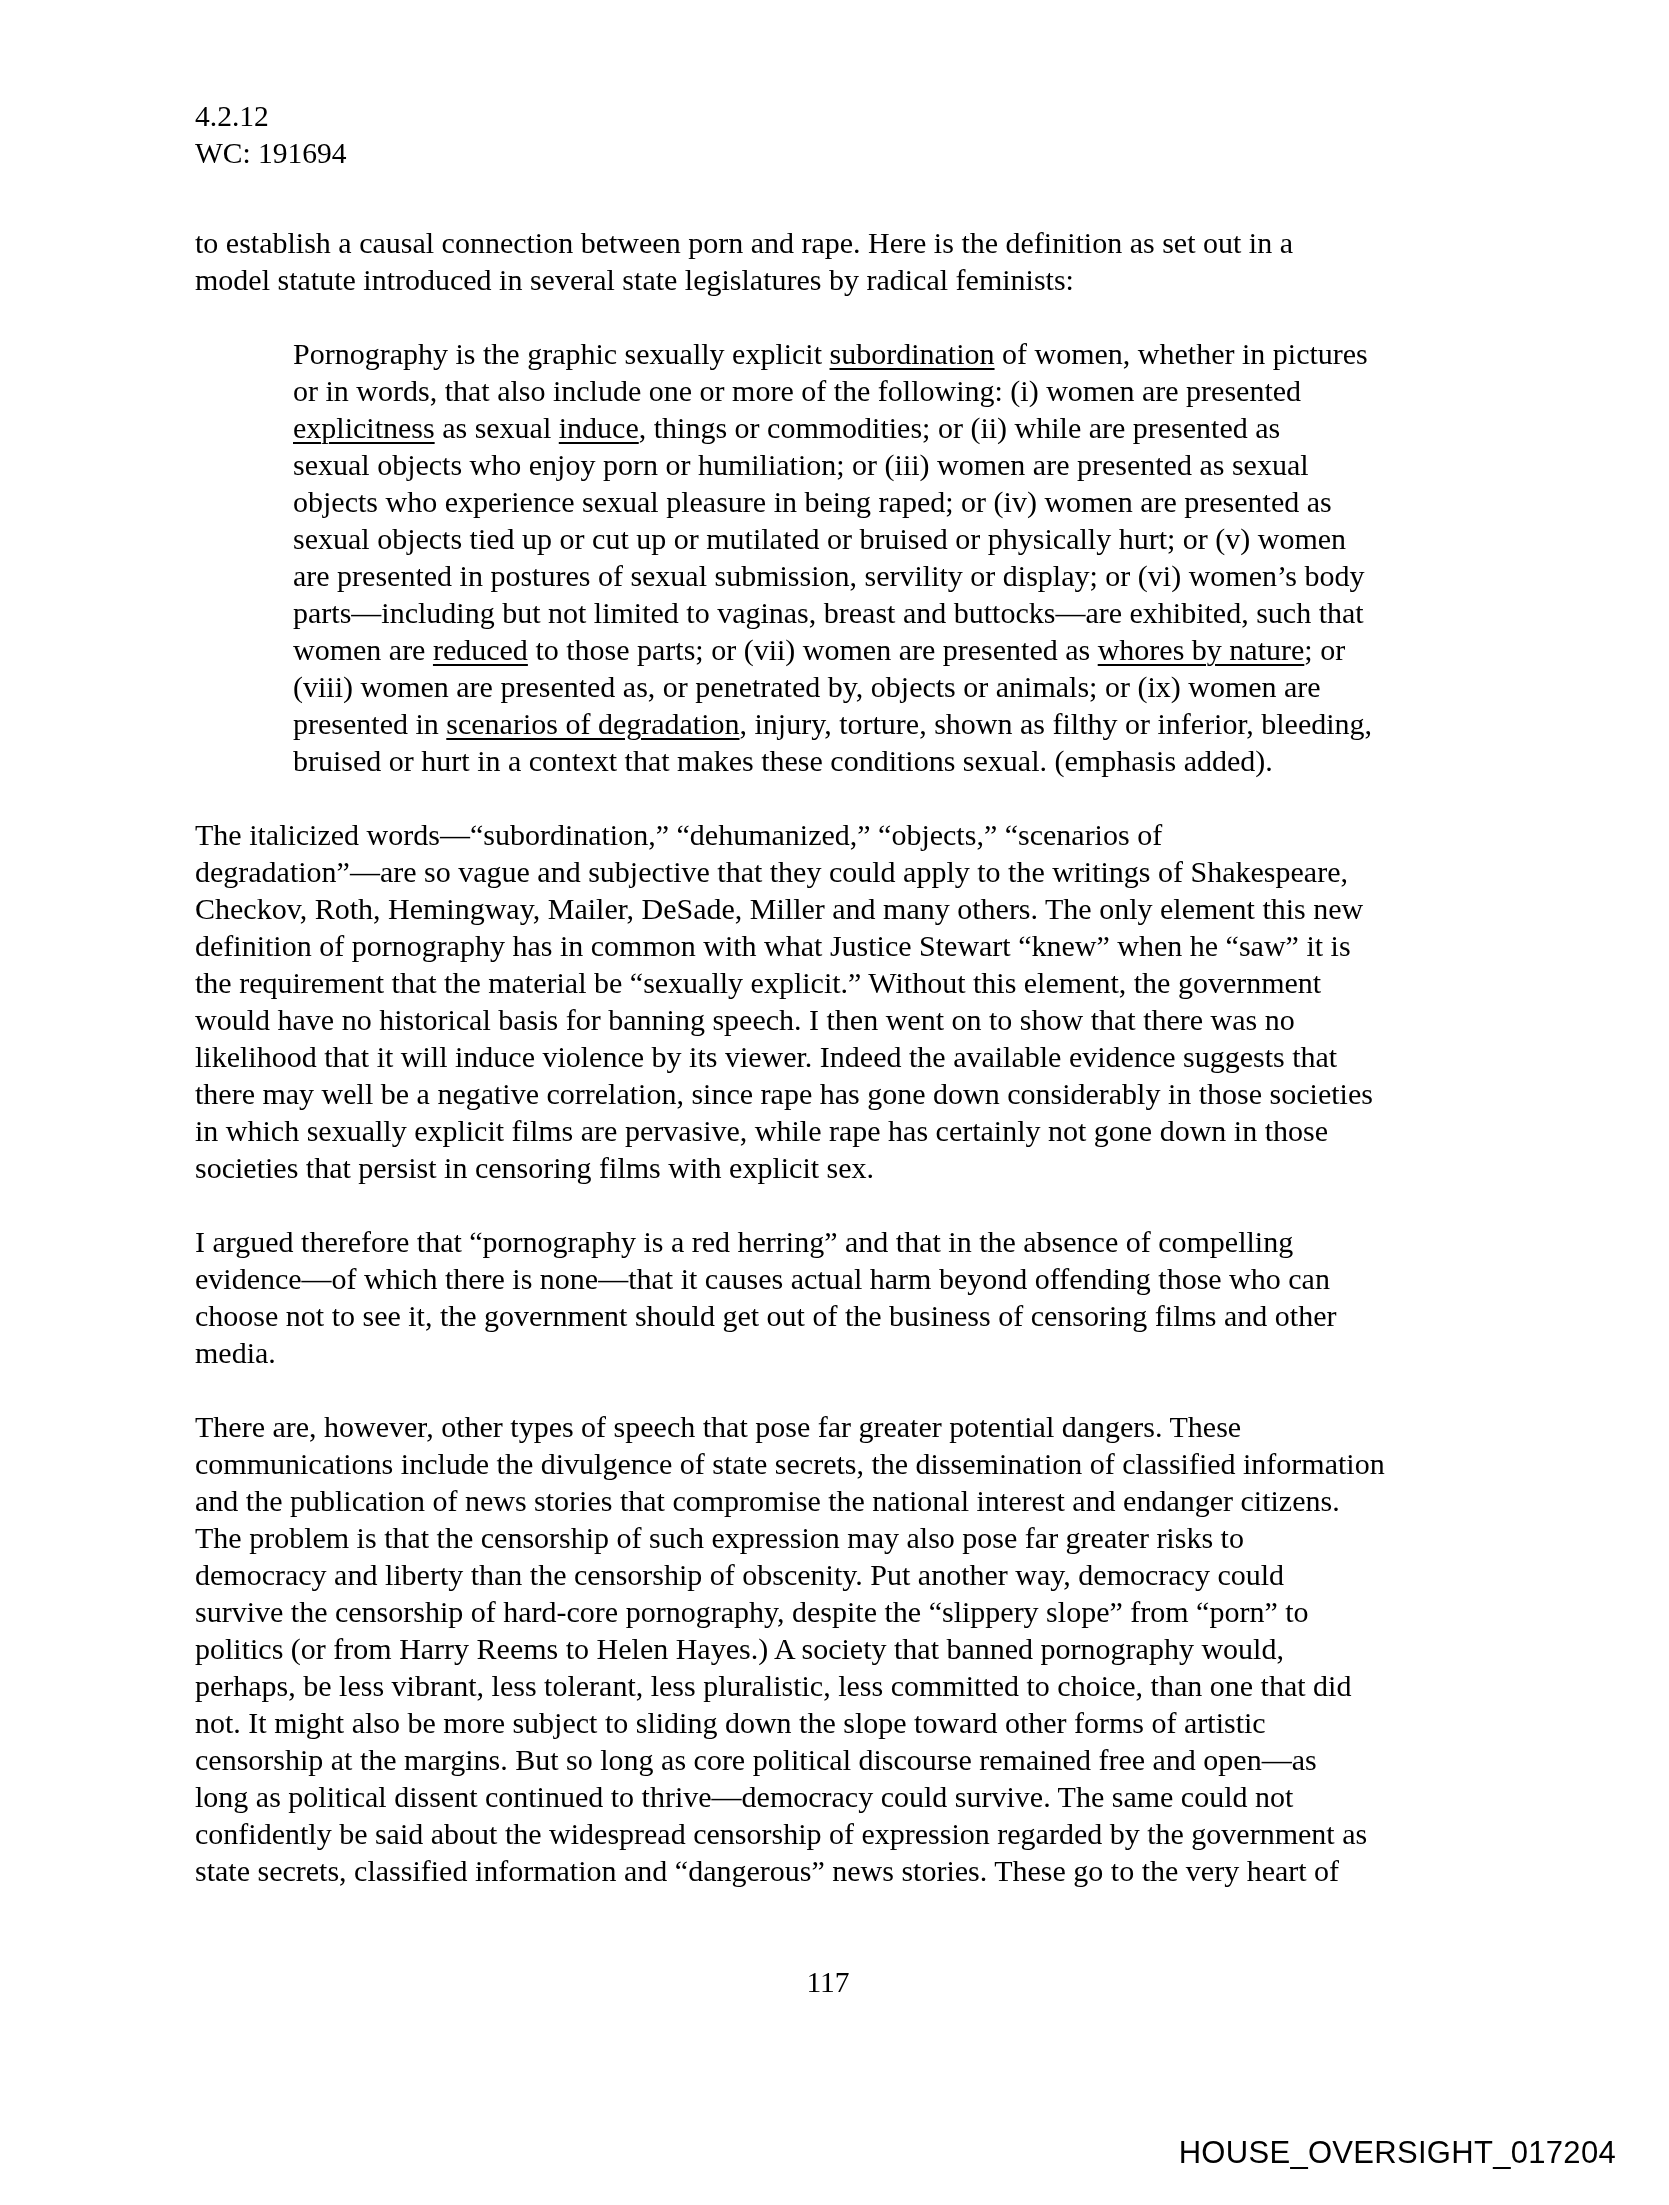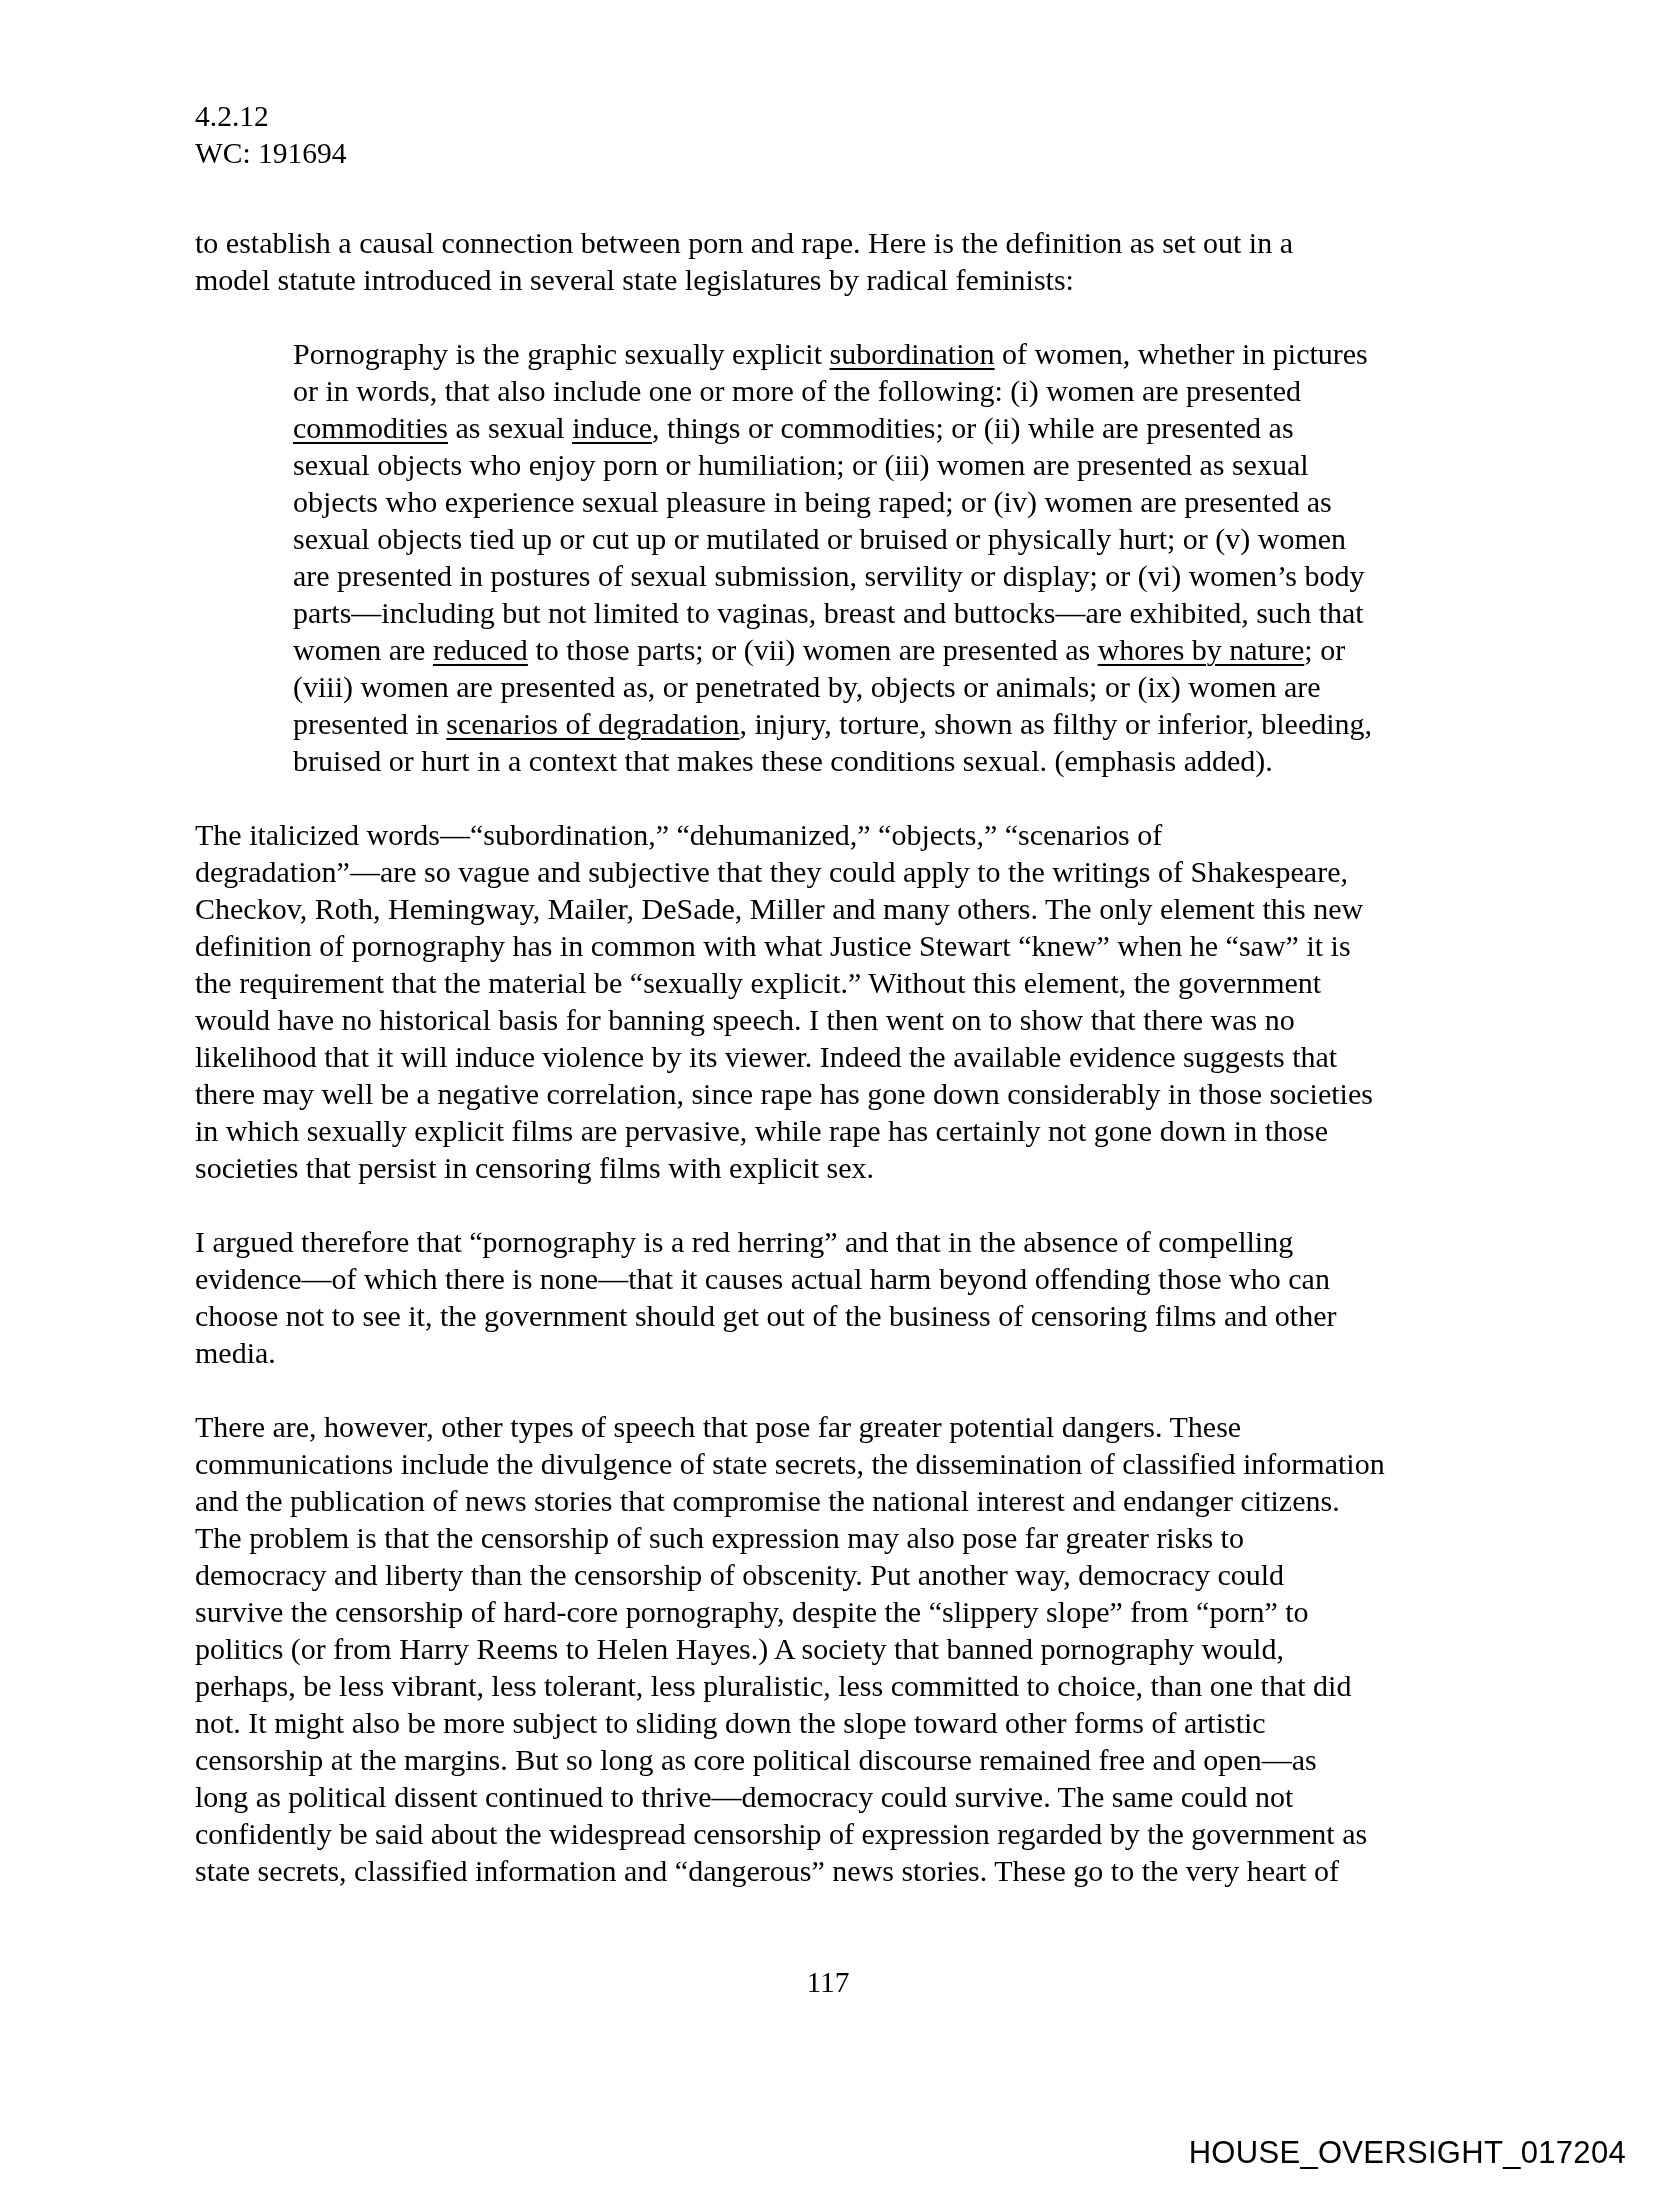--- a/index.html
+++ b/index.html
@@ -21,21 +21,21 @@
     .blockquote {
       margin: 0 0 0 98px; width: 1172px;
     }
     .line { display: block; white-space: nowrap; }
     u { text-decoration: underline; text-decoration-thickness: 2px; text-underline-offset: 3.9px; }
     .page-number {
       position: absolute; left: 0; width: 1669px; text-align: center;
       top: 1966px; font-size: 29.5px; margin-left: -6.5px;
     }
     .bates {
-      position: absolute; right: 43px; top: 2135px;
+      position: absolute; right: 53px; top: 2135px;
       font-family: "Liberation Sans", "DejaVu Sans", sans-serif;
       font-size: 31px; letter-spacing: 0.3px;
     }
   </style>
 </head>
 <body>
 
 <div class="page-header">
   <div>4.2.12</div>
   <div>WC:  191694</div>
@@ -43,21 +43,21 @@
 
 <div class="body-text">
   <p class="para">
     <span class="line">to establish a causal connection between porn and rape.  Here is the definition as set out in a</span>
     <span class="line">model statute introduced in several state legislatures by radical feminists:</span>
   </p>
   <div class="gap"></div>
   <div class="blockquote" id="blockquote">
       <span class="line"><span>Pornography is the graphic sexually explicit </span><u>subordination</u><span> of women, whether in pictures</span></span>
       <span class="line"><span>or in words, that also include one or more of the following: (i) women are presented</span></span>
-      <span class="line"><u>commodities</u><span> as sexual </span><u>induce</u><span>, things or commodities; or (ii) while are presented as</span></span>
+      <span class="line"><u>explicitness</u><span> as sexual </span><u>induce</u><span>, things or commodities; or (ii) while are presented as</span></span>
       <span class="line"><span>sexual objects who enjoy porn or humiliation; or (iii) women are presented as sexual</span></span>
       <span class="line"><span>objects who experience sexual pleasure in being raped; or (iv) women are presented as</span></span>
       <span class="line"><span>sexual objects tied up or cut up or mutilated or bruised or physically hurt; or (v) women</span></span>
       <span class="line"><span>are presented in postures of sexual submission, servility or display; or (vi) women’s body</span></span>
       <span class="line"><span>parts—including but not limited to vaginas, breast and buttocks—are exhibited, such that</span></span>
       <span class="line"><span>women are </span><u>reduced</u><span> to those parts; or (vii) women are presented as </span><u>whores by nature</u><span>; or</span></span>
       <span class="line"><span>(viii) women are presented as, or penetrated by, objects or animals; or (ix) women are</span></span>
       <span class="line"><span>presented in </span><u>scenarios of degradation</u><span>, injury, torture, shown as filthy or inferior, bleeding,</span></span>
       <span class="line"><span>bruised or hurt in a context that makes these conditions sexual.  (emphasis added).</span></span>
     </div>

